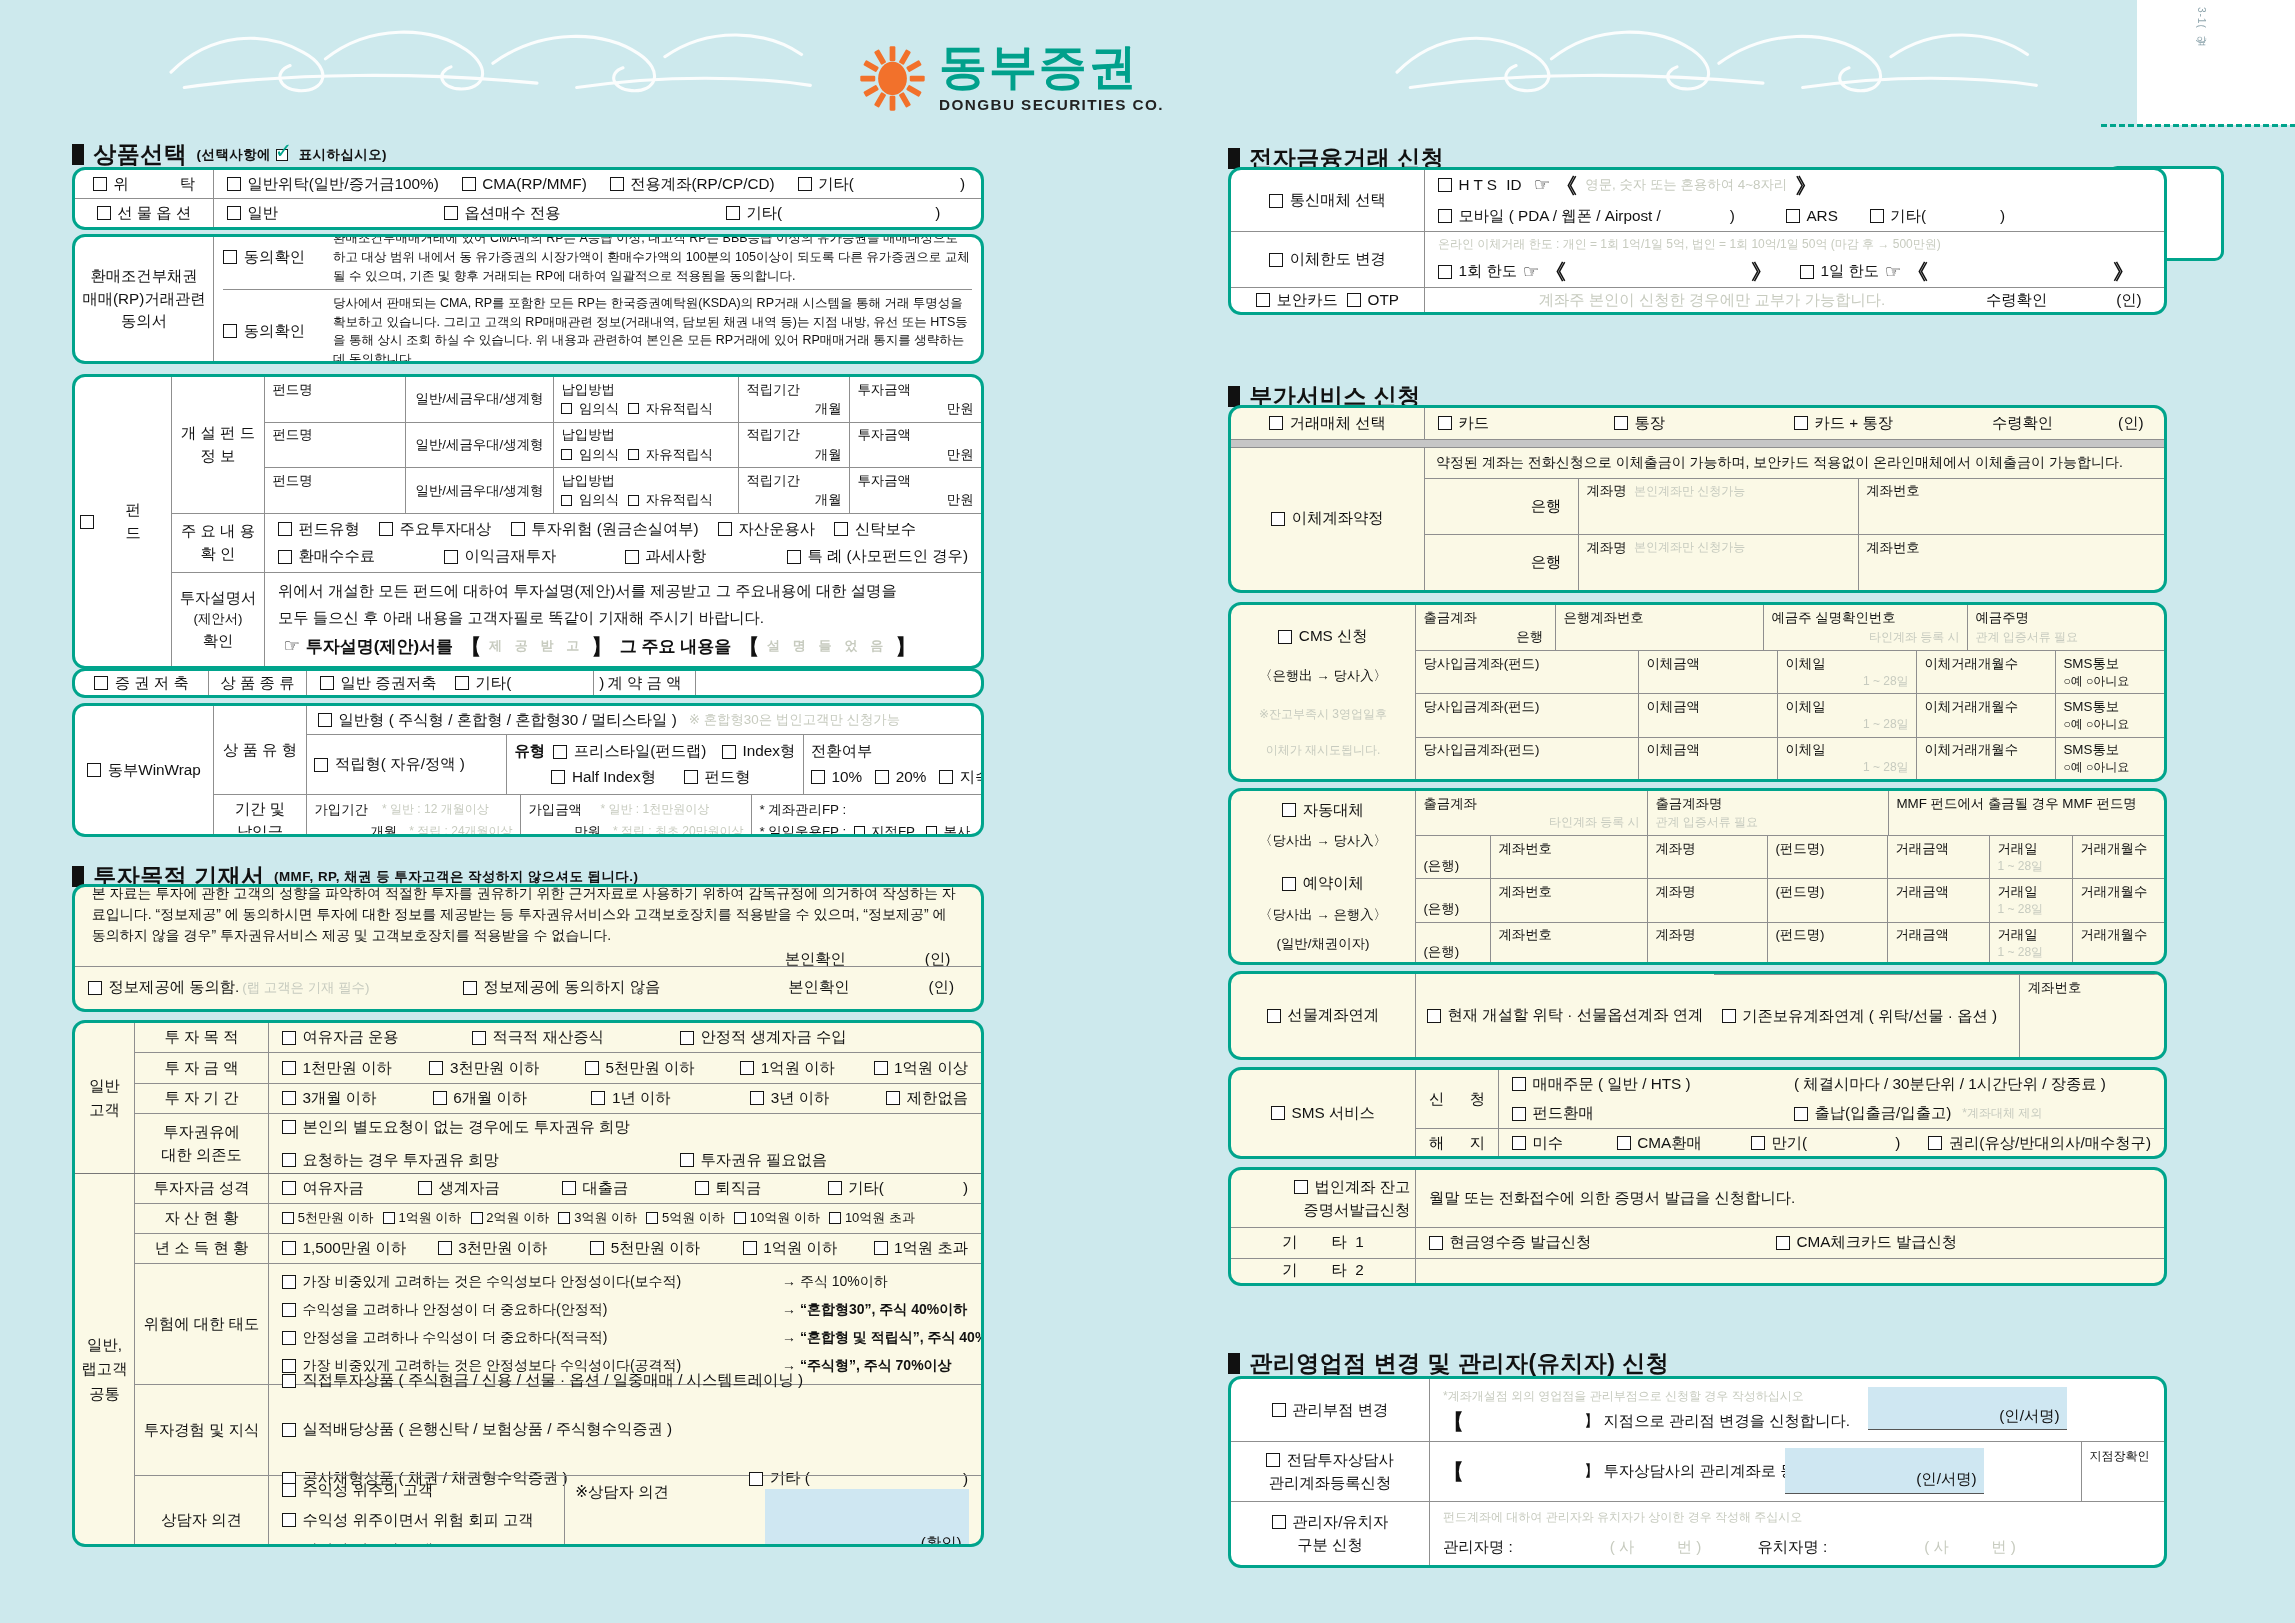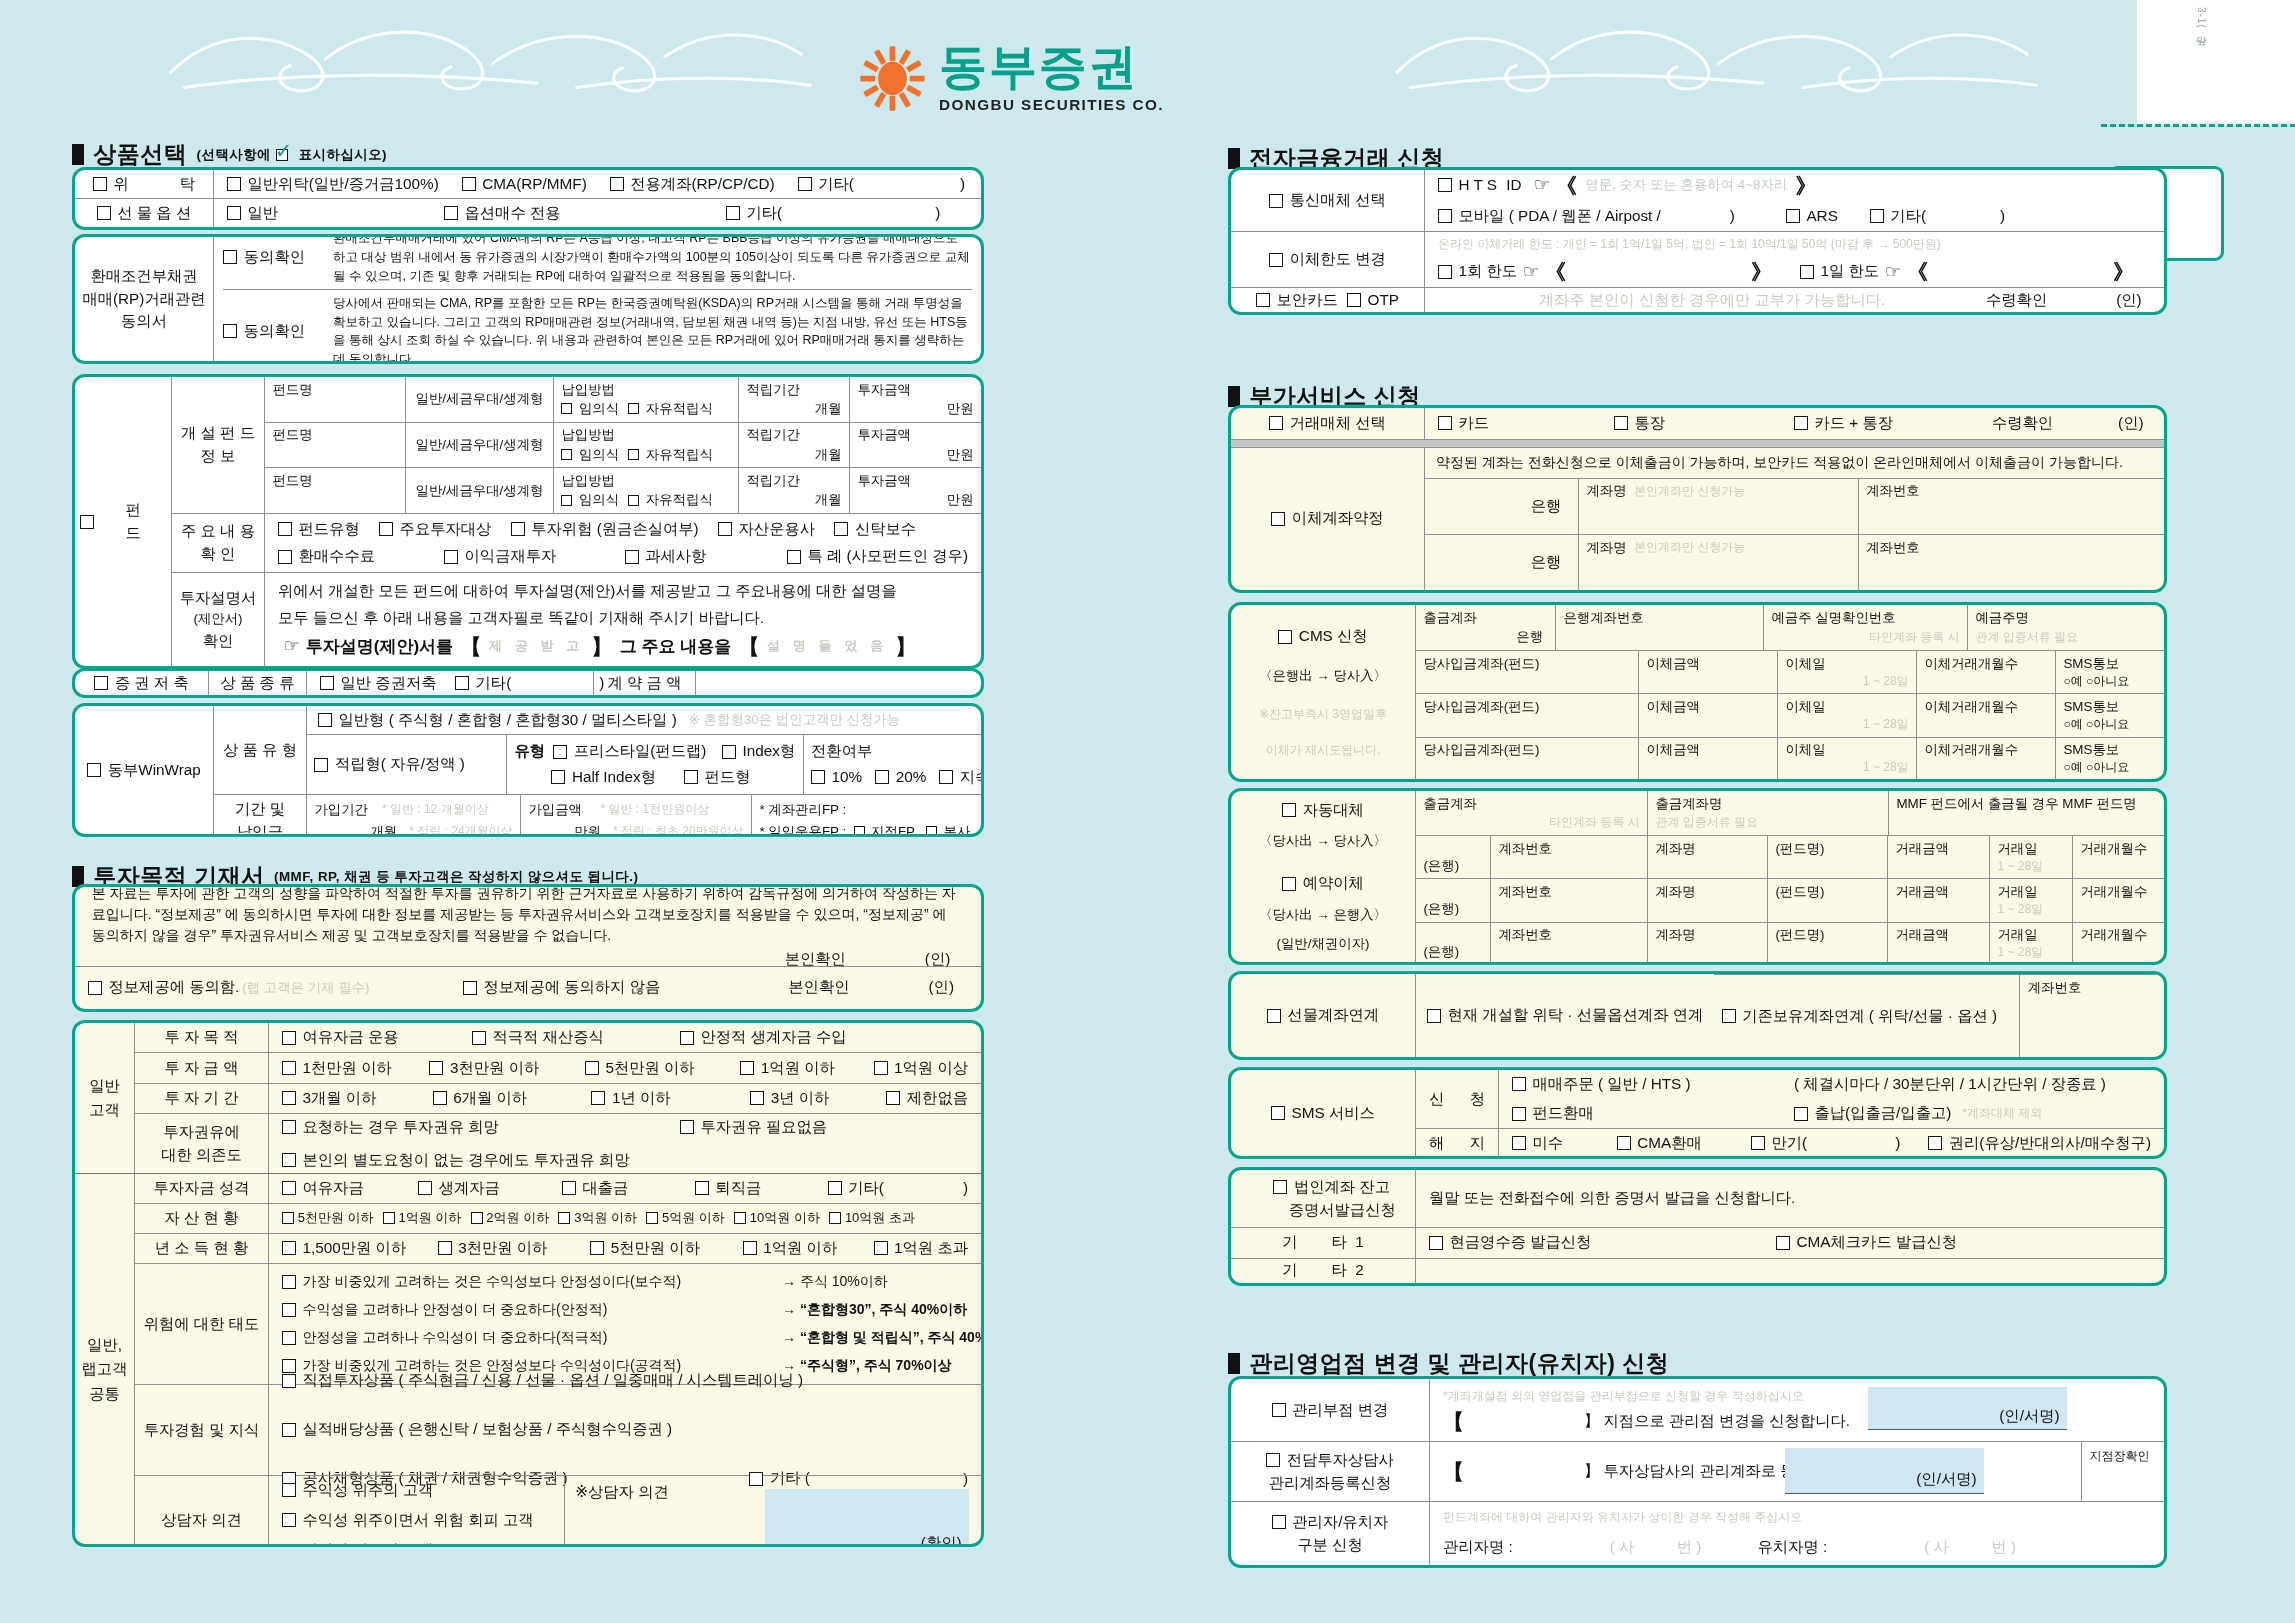--- a/index.html
+++ b/index.html
@@ -658,35 +658,35 @@
           </div>
             </div>
         </div>
         <div class="row" style="flex:2">
           <div class="lab rl">
               <span>투자권유에</span>
               <span>대한 의존도</span>
             </div>
           <div class="con" style="gap:12px">
             <div class="ln">
+                <span class="o">
+                  <span class="cb"></span>
+                  <span>본인의 별도요청이 없는 경우에도 투자권유 희망</span>
+                </span>
+              </div>
+            <div class="ln">
               <span class="o" style="width:375px">
                   <span class="cb"></span>
                   <span>요청하는 경우 투자권유 희망</span>
                 </span>
               <span class="o">
                   <span class="cb"></span>
                   <span>투자권유 필요없음</span>
                 </span>
             </div>
-            <div class="ln">
-                <span class="o">
-                  <span class="cb"></span>
-                  <span>본인의 별도요청이 없는 경우에도 투자권유 희망</span>
-                </span>
-              </div>
           </div>
         </div>
       </div>
     </div>
 
     <div class="grp" style="flex:1">
       <div class="grpcol">
         <span>일반,</span>
           <span>랩고객</span>
           <span>공통</span>
@@ -1353,21 +1353,21 @@
                 </span>
           </div>
             </div>
         </div>
       </div>
     </div>
   </div>
 
   <div class="tbl cream abs" style="top:1024px;height:119px">
     <div class="row first" style="flex:0 0 57px">
-      <div class="lab" style="flex:0 0 185px;align-items:center;padding-left:22px">
+      <div class="lab" style="flex:0 0 185px;align-items:flex-end;padding-left:22px">
         <span class="ln">
             <span class="cb"></span>
             <span>법인계좌 잔고</span>
           </span>
         <span style="padding-left:21px">증명서발급신청</span>
       </div>
       <div class="con">
           <span>월말 또는 전화접수에 의한 증명서 발급을 신청합니다.</span>
         </div>
     </div>

